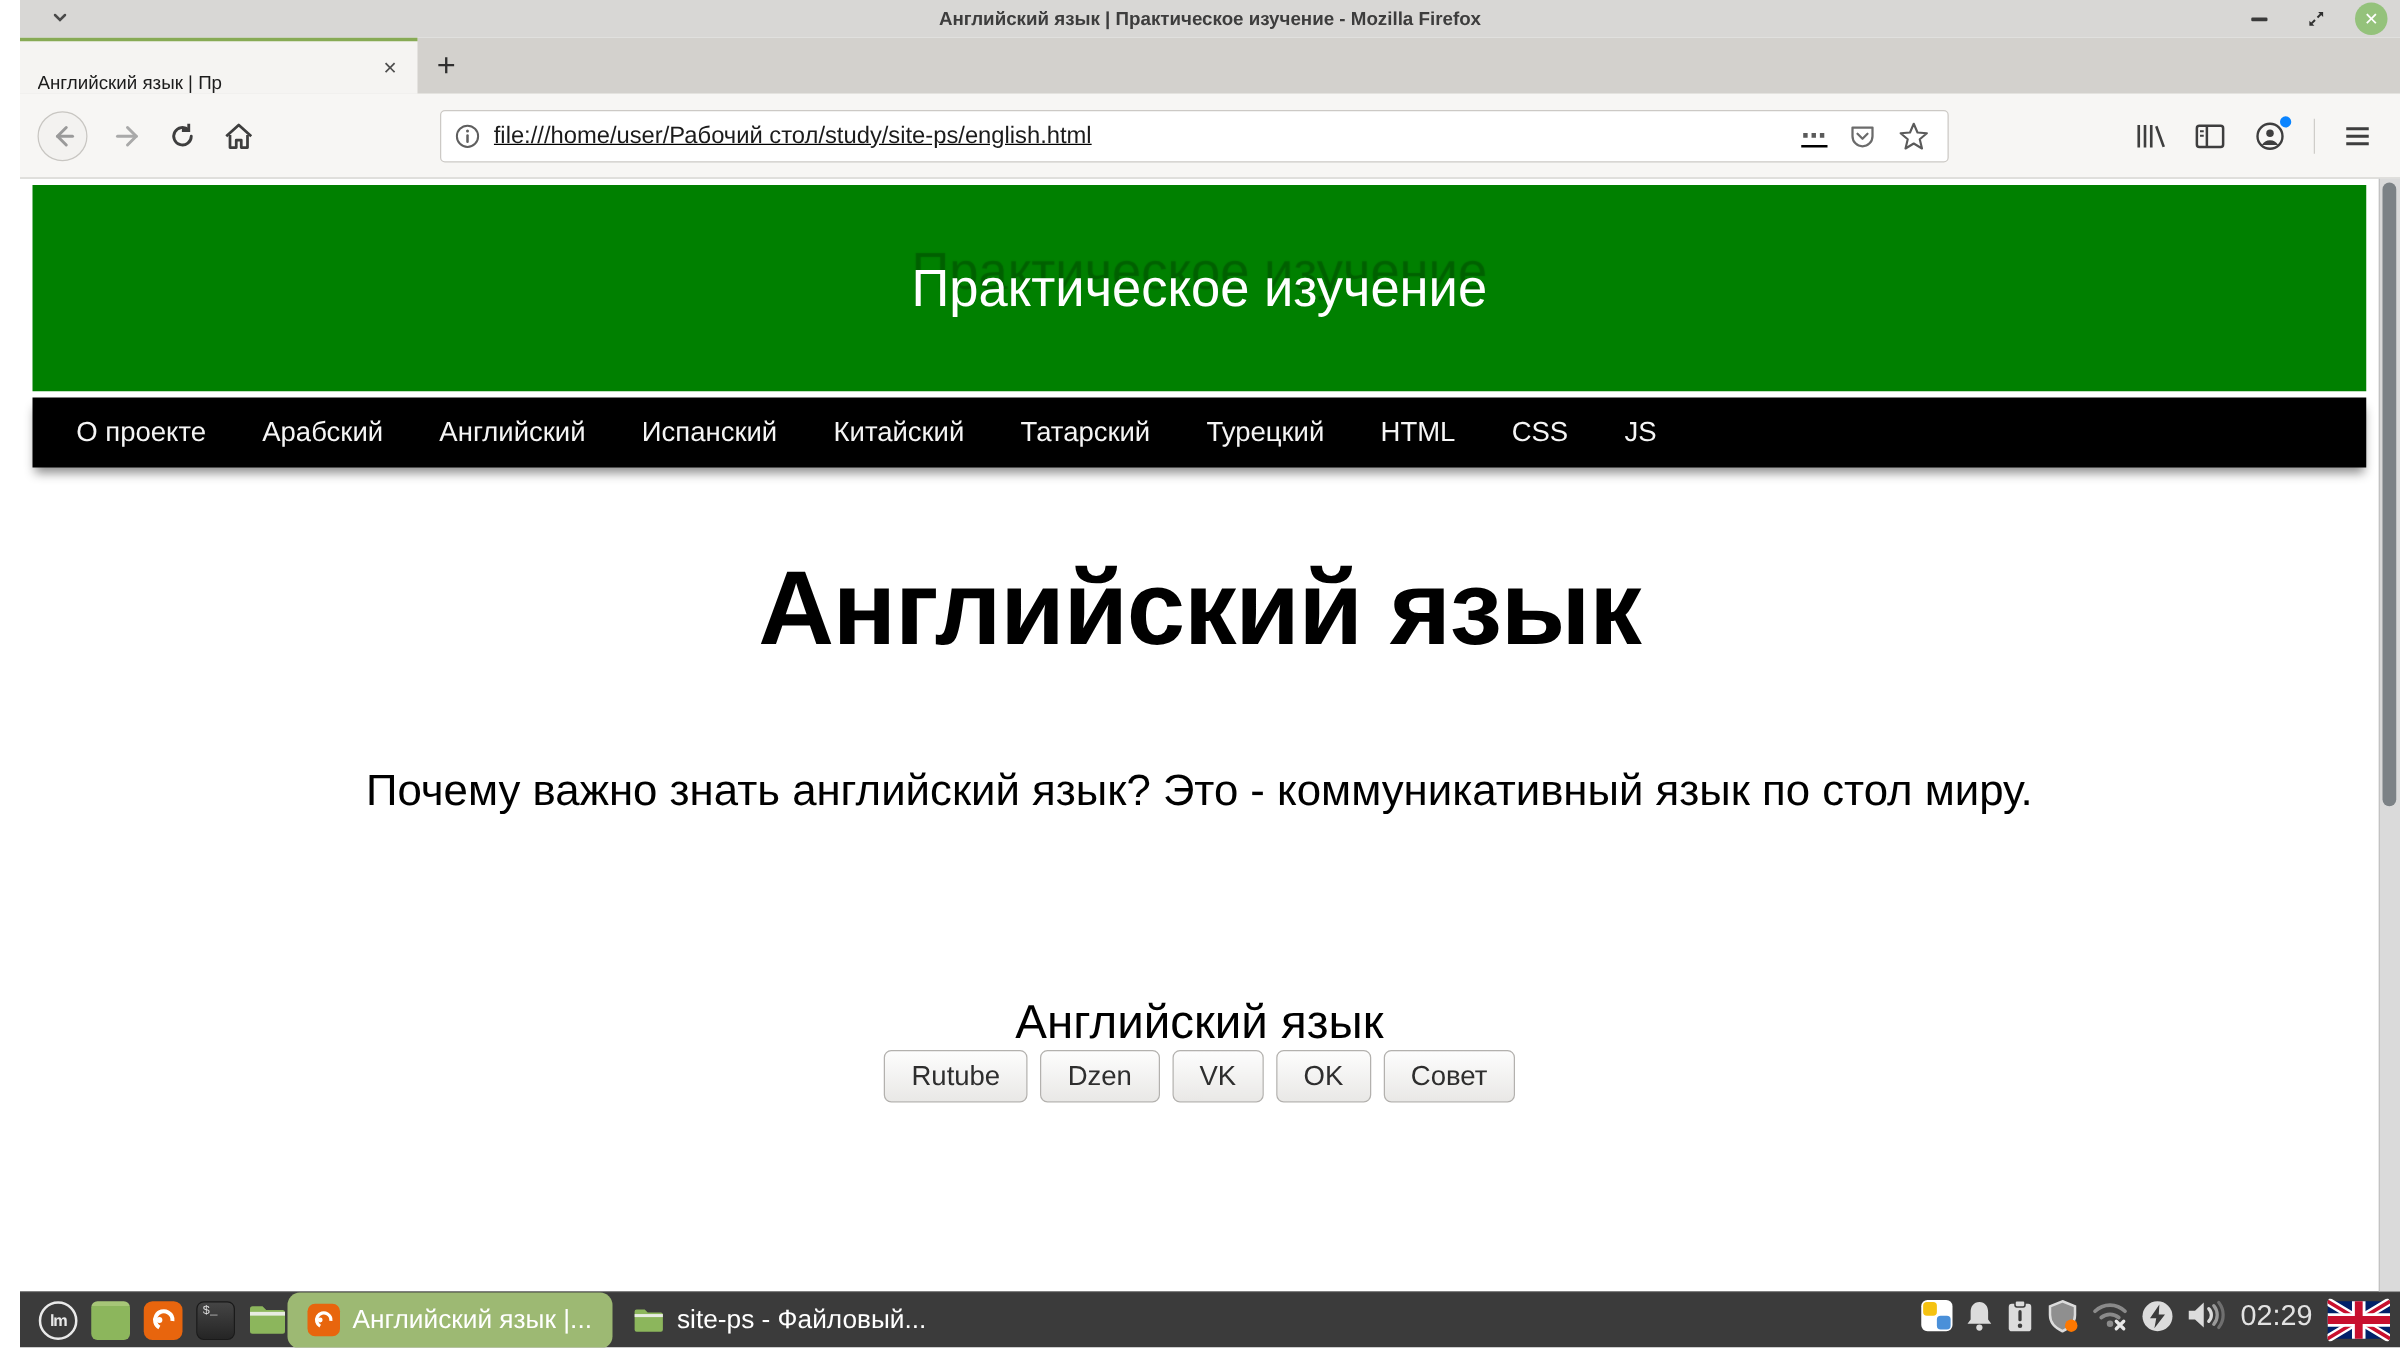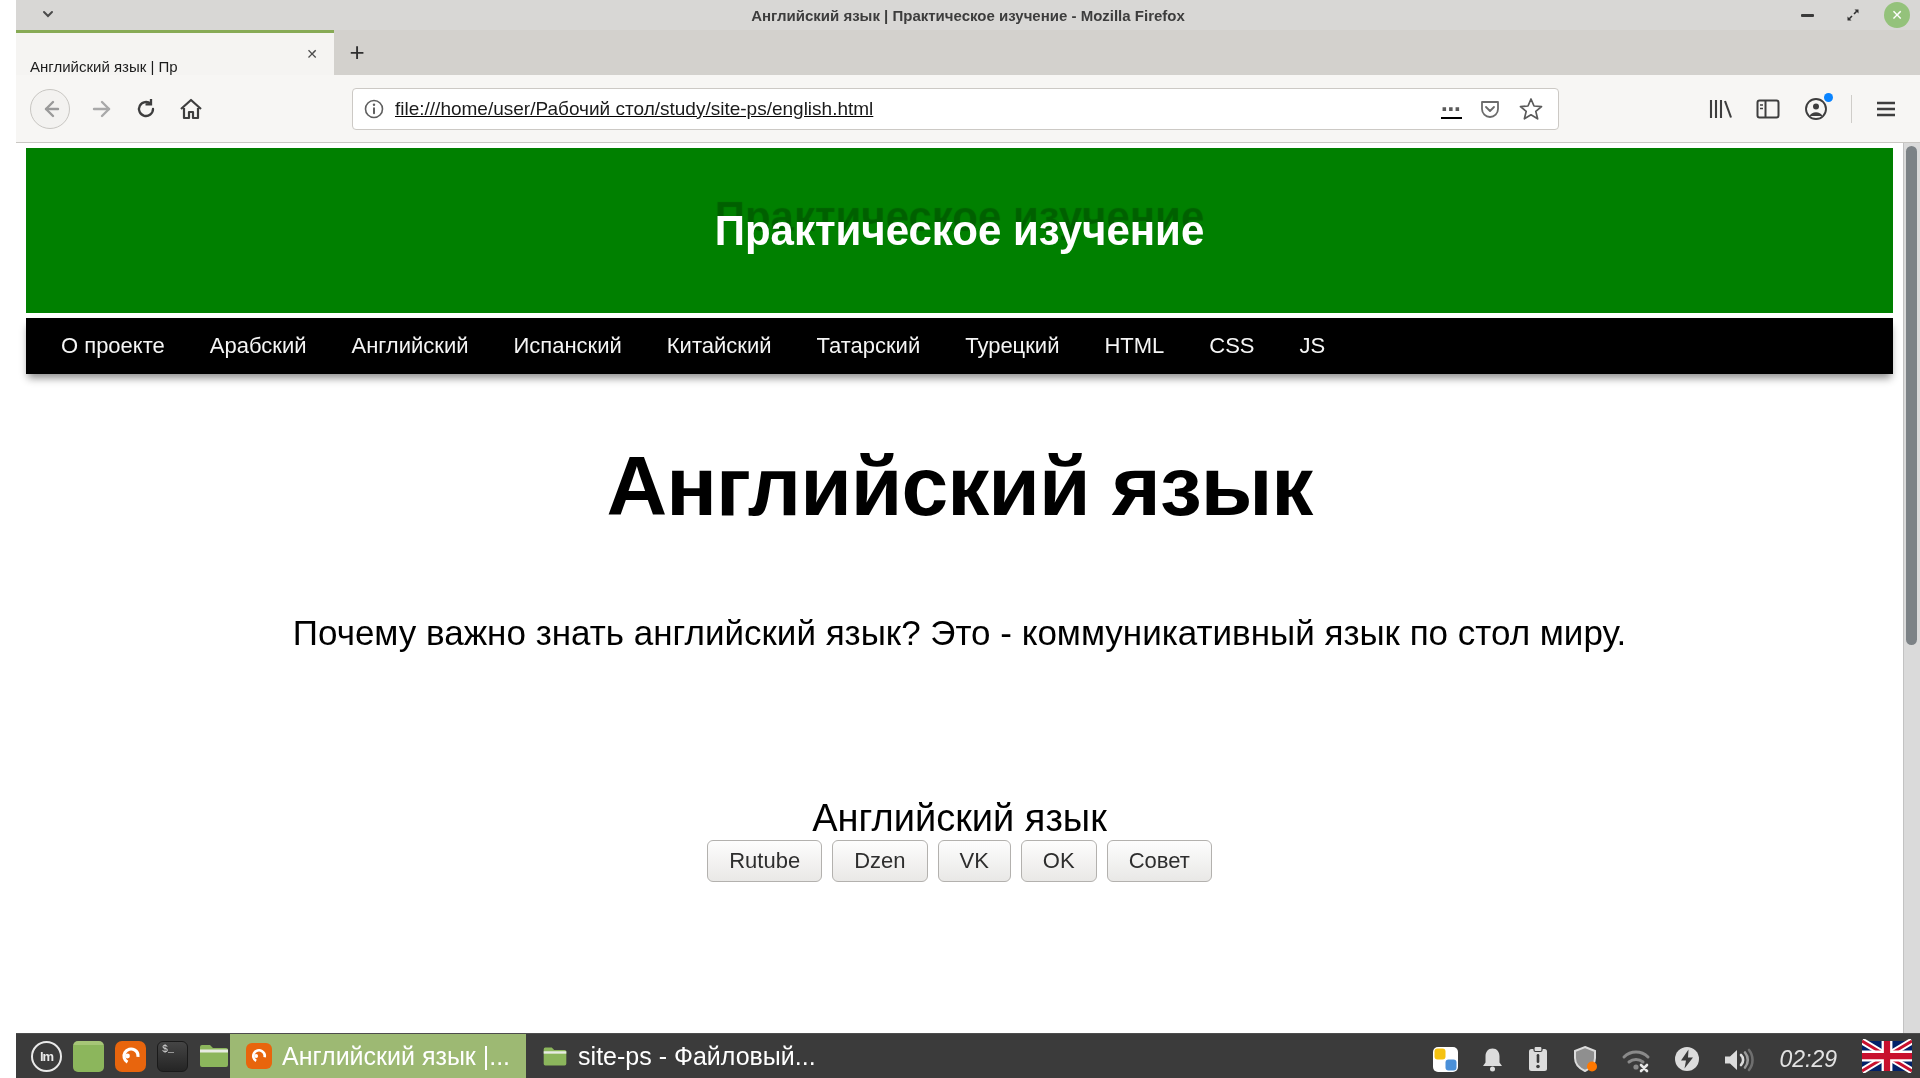--- a/index.html
+++ b/index.html
@@ -41,42 +41,42 @@
   .account-wrap { position:relative; }
   .blue-dot { position:absolute; top:-3px; right:-4px; width:9px; height:9px; border-radius:50%; background:#0a84ff; }
 
   
   .viewport { height:890px; position:relative; background:#fff; flex:0 0 auto; }
   .page-content { margin-right:17px; }
   .scrollbar { position:absolute; top:0; right:0; width:17px; height:100%; background:#dadada; border-left:1px solid #c2c2c2; }
   .scroll-thumb { position:absolute; top:3px; left:2px; width:11px; height:499px; background:#7c8286; border-radius:6px; }
 
   .banner { margin:5px 10px 0; height:165px; background:#008000; display:flex; align-items:center; justify-content:center; }
-  .banner-title { color:#fff; font-size:42px; font-weight:700; text-shadow:0 -14px 1px rgba(0,0,0,0.25); }
+  .banner-title { color:#fff; font-size:42px; font-weight:400; text-shadow:0 -14px 1px rgba(0,0,0,0.25); }
 
   .site-nav { margin:5px 10px 0; height:56px; background:#000; display:flex; align-items:center; padding-left:35px; gap:45px; box-shadow:0 6px 8px -2px rgba(0,0,0,0.45); }
   .site-nav a { color:#f5f5f5; font-size:22px; text-decoration:none; white-space:nowrap; }
 
   .page-h1 { text-align:center; font-size:84px; font-weight:700; color:#000; margin-top:64px; letter-spacing:-1px; }
   .lead { text-align:center; font-size:35px; color:#000; margin-top:78px; }
   .subheading { text-align:center; font-size:38px; font-weight:400; color:#000; margin-top:144px; }
 
   .btn-row { display:flex; justify-content:center; gap:10px; }
   .btn-row button { font-family:inherit; font-size:22px; color:#2e2e2e; padding:7px 21px; background:linear-gradient(#fdfdfd,#e9e8e6); border:1px solid #b3b1ae; border-radius:6px; }
 
   
   .taskbar { height:45px; background:#3b3b3b; border-top:1px solid #4d4d4d; display:flex; align-items:center; padding:0 8px 0 4px; flex:0 0 auto; }
   .launcher { width:42px; height:45px; display:flex; align-items:center; justify-content:flex-end; flex:0 0 auto; }
   .mint-circle { width:31px; height:31px; border:2.5px solid #e9e9e9; border-radius:50%; display:flex; align-items:center; justify-content:center; color:#e9e9e9; font-size:13px; font-weight:700; letter-spacing:-1px; }
   .desktop-sq { width:31px; height:31px; border-radius:5px; background:linear-gradient(#a6c677 12%,#8cb65c 13%); }
   .ff-sq { width:31px; height:31px; border-radius:7px; background:#e8650d; display:flex; align-items:center; justify-content:center; }
   .term-sq { width:31px; height:31px; border-radius:6px; background:linear-gradient(#454545,#252525); border:1px solid #1a1a1a; color:#ddd; font-family:"Liberation Mono",monospace; font-size:10px; padding:2px 0 0 4px; }
-  .task { height:45px; display:flex; align-items:center; gap:10px; padding:0 16px; color:#fff; font-size:25px; white-space:nowrap; }
+  .task { height:45px; display:flex; align-items:center; gap:10px; padding:0 16px; color:#fff; font-size:21px; white-space:nowrap;border-radius:10px; }
   .task.active { background:#9db973; }
-  .tray { margin-left:auto; display:flex; align-items:flex-end; gap:21px;font-style:italic; }
+  .tray { margin-left:auto; display:flex; align-items:flex-start; gap:8px; }
   .tray-icon { display:flex; align-items:center; justify-content:center; }
   .clock { font-size:23px; color:#e2e2e2; margin:0 4px; }
   .flag { width:50px; height:34px; display:block; }
 </style>
 </head>
 <body>
 
 <div class="screen">
 
   <div class="titlebar">

